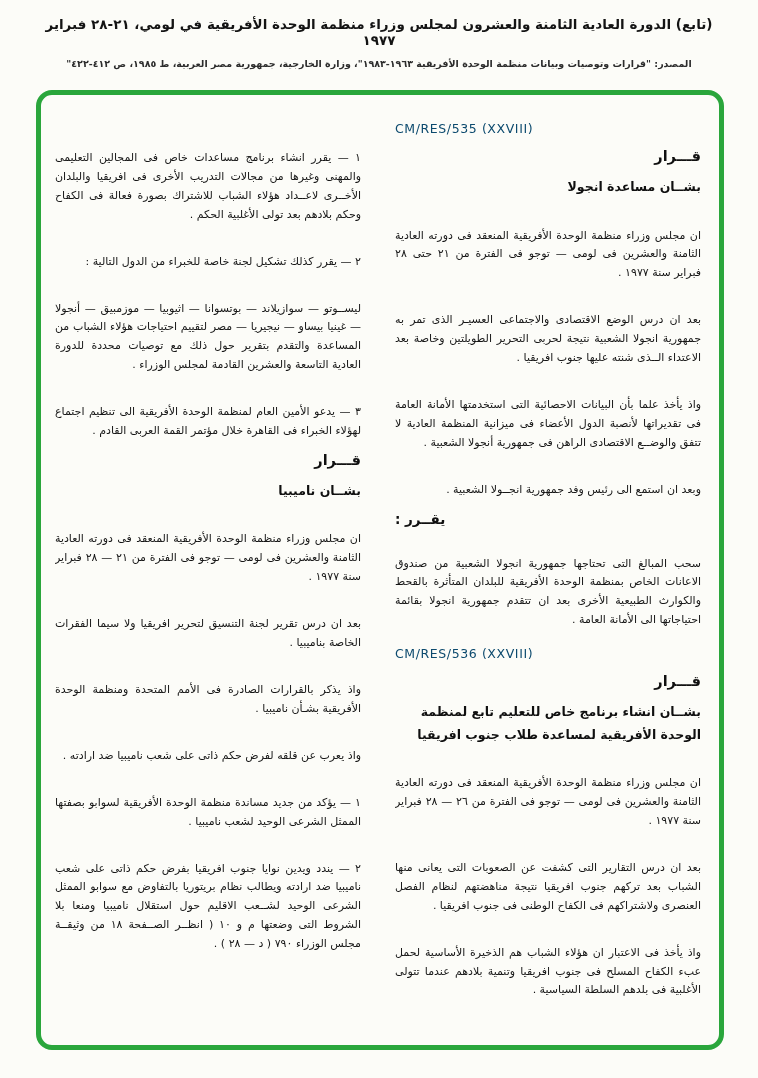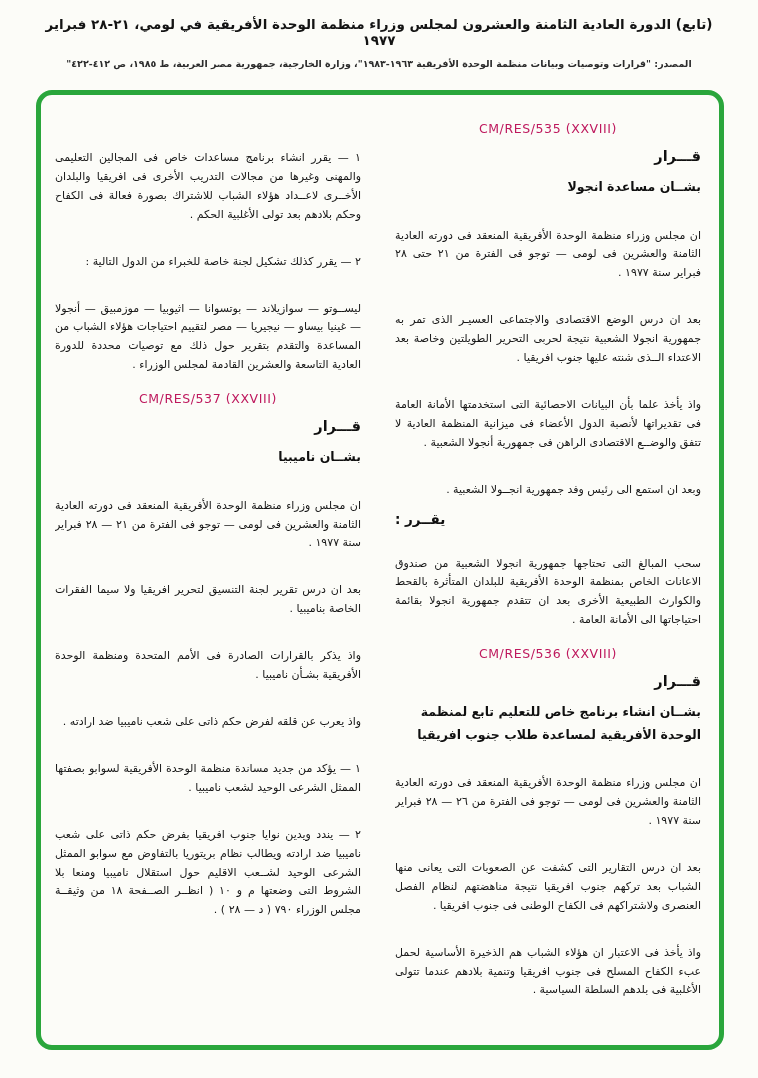--- a/index.html
+++ b/index.html
@@ -58,24 +58,24 @@
     height:100%;
   }
   .col{
     flex:1 1 0;
     min-width:0;
     overflow:hidden;
   }
   .block{margin:0 0 11px;}
   .block-resnum{
     direction:ltr;
-    text-align:center;
+    text-align:left;
     font-size:12.5px;
     letter-spacing:0.6px;
-    color:#be185d;
+    color:#0c4a6e;
     margin:16px 0 12px;
   }
   .col .block-resnum:first-child{margin-top:0;}
   .block-title{
     text-align:right;
     font-weight:bold;
     font-size:14.5px;
     margin:2px 0 12px;
     color:#101010;
   }
@@ -128,21 +128,21 @@
           <div class="block block-title">قـــرار</div>
           <div class="block block-subtitle">بشــان انشاء برنامج خاص للتعليم تابع لمنظمة الوحدة الأفريقية لمساعدة طلاب جنوب افريقيا</div>
           <div class="block block-para">ان مجلس وزراء منظمة الوحدة الأفريقية المنعقد فى دورته العادية الثامنة والعشرين فى لومى — توجو فى الفترة من ٢٦ — ٢٨ فبراير سنة ١٩٧٧ .</div>
           <div class="block block-para">بعد ان درس التقارير التى كشفت عن الصعوبات التى يعانى منها الشباب بعد تركهم جنوب افريقيا نتيجة مناهضتهم لنظام الفصل العنصرى ولاشتراكهم فى الكفاح الوطنى فى جنوب افريقيا .</div>
           <div class="block block-para">واذ يأخذ فى الاعتبار ان هؤلاء الشباب هم الذخيرة الأساسية لحمل عبء الكفاح المسلح فى جنوب افريقيا وتنمية بلادهم عندما تتولى الأغلبية فى بلدهم السلطة السياسية .</div>
         </div>
       <div class="col col-left">
           <div class="block block-para">١ — يقرر انشاء برنامج مساعدات خاص فى المجالين التعليمى والمهنى وغيرها من مجالات التدريب الأخرى فى افريقيا والبلدان الأخــرى لاعــداد هؤلاء الشباب للاشتراك بصورة فعالة فى الكفاح وحكم بلادهم بعد تولى الأغلبية الحكم .</div>
           <div class="block block-para">٢ — يقرر كذلك تشكيل لجنة خاصة للخبراء من الدول التالية :</div>
           <div class="block block-para">ليســوتو — سوازيلاند — بوتسوانا — اثيوبيا — موزمبيق — أنجولا — غينيا بيساو — نيجيريا — مصر لتقييم احتياجات هؤلاء الشباب من المساعدة والتقدم بتقرير حول ذلك مع توصيات محددة للدورة العادية التاسعة والعشرين القادمة لمجلس الوزراء .</div>
-          <div class="block block-resnum">CM/RES/537 (XXVIII)</div>
+          <div class="block block-para">٣ — يدعو الأمين العام لمنظمة الوحدة الأفريقية الى تنظيم اجتماع لهؤلاء الخبراء فى القاهرة خلال مؤتمر القمة العربى القادم .</div>
           <div class="block block-title">قـــرار</div>
           <div class="block block-subtitle">بشــان ناميبيا</div>
           <div class="block block-para">ان مجلس وزراء منظمة الوحدة الأفريقية المنعقد فى دورته العادية الثامنة والعشرين فى لومى — توجو فى الفترة من ٢١ — ٢٨ فبراير سنة ١٩٧٧ .</div>
           <div class="block block-para">بعد ان درس تقرير لجنة التنسيق لتحرير افريقيا ولا سيما الفقرات الخاصة بناميبيا .</div>
           <div class="block block-para">واذ يذكر بالقرارات الصادرة فى الأمم المتحدة ومنظمة الوحدة الأفريقية بشـأن ناميبيا .</div>
           <div class="block block-para">واذ يعرب عن قلقه لفرض حكم ذاتى على شعب ناميبيا ضد ارادته .</div>
           <div class="block block-para">١ — يؤكد من جديد مساندة منظمة الوحدة الأفريقية لسوابو بصفتها الممثل الشرعى الوحيد لشعب ناميبيا .</div>
           <div class="block block-para">٢ — يندد ويدين نوايا جنوب افريقيا بفرض حكم ذاتى على شعب ناميبيا ضد ارادته ويطالب نظام بريتوريا بالتفاوض مع سوابو الممثل الشرعى الوحيد لشــعب الاقليم حول استقلال ناميبيا ومنعا بلا الشروط التى وضعتها م و ١٠ ( انظــر الصــفحة ١٨ من وثيقــة مجلس الوزراء ٧٩٠ ( د — ٢٨ ) .</div>
         </div>
     </div>

